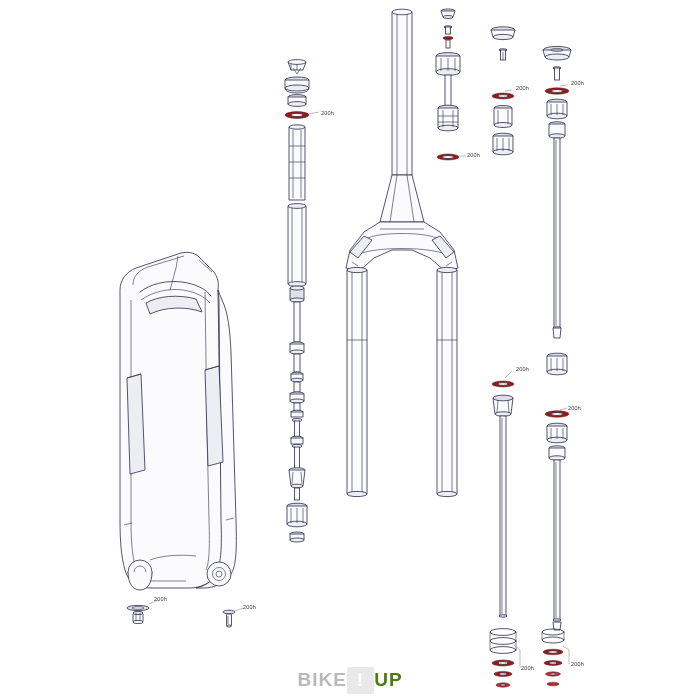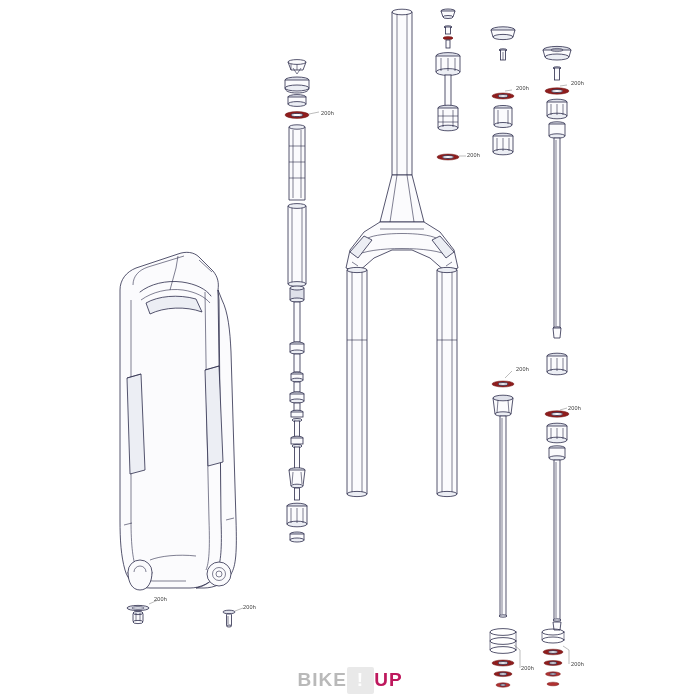--- a/index.html
+++ b/index.html
@@ -30,21 +30,21 @@
     bottom: 6px;
     width: 700px;
     text-align: center;
     font-size: 19px;
     font-weight: bold;
     letter-spacing: 1px;
     color: #b9b9b9;
     user-select: none;
   }
   .watermark .wm-accent {
-    color: #be185d;
+    color: #4d7c0f;
   }
   .wm-box {
     display: inline-block;
     padding: 2px 10px 3px 10px;
     background: #e9e9e9;
     border-radius: 2px;
     color: #ffffff;
   }
   .label {
     position: absolute;

